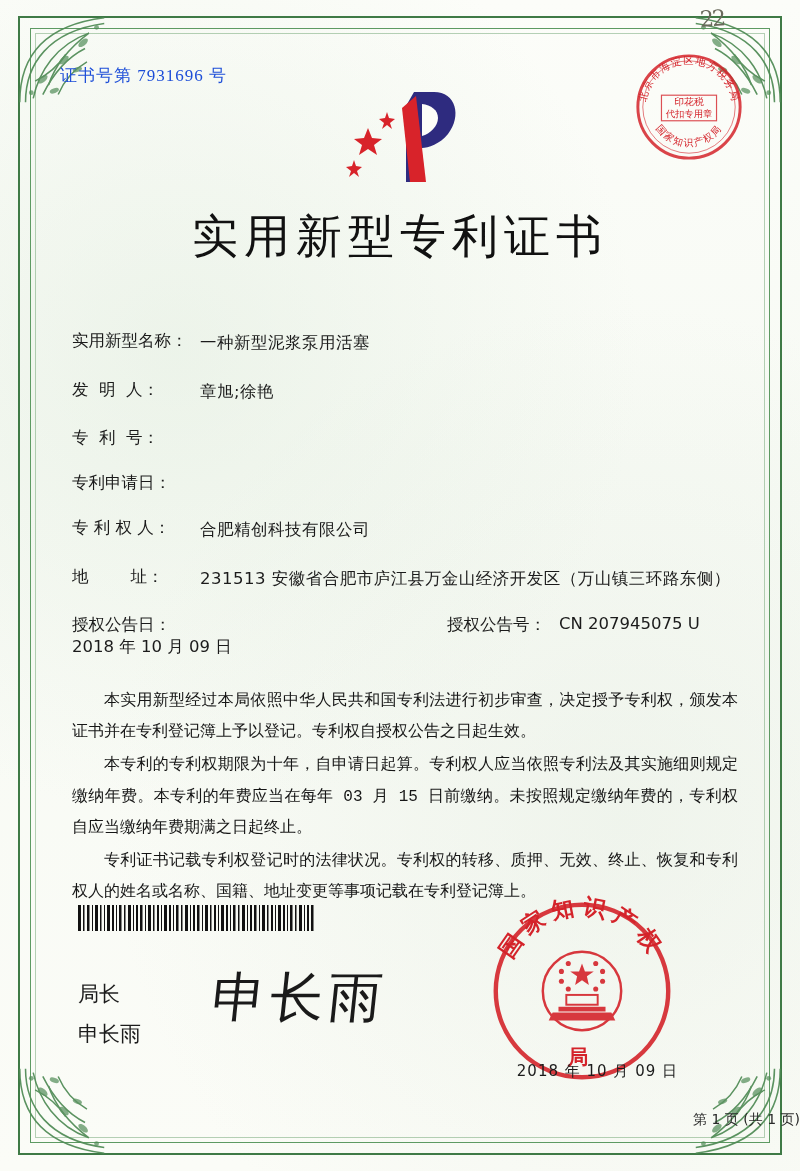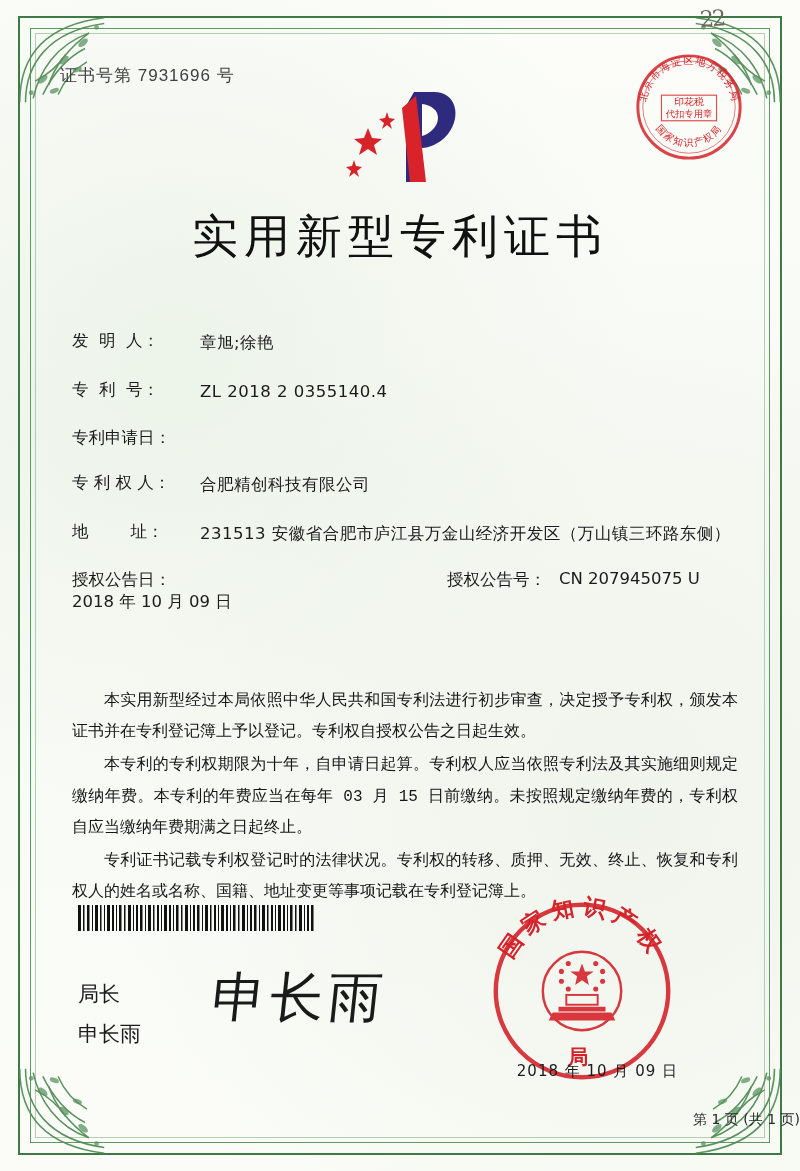--- a/index.html
+++ b/index.html
@@ -72,23 +72,23 @@
     font-size: 22px;
     color: #6a6a5c;
     transform: rotate(-4deg);
     letter-spacing: -2px;
   }
 
   .cert-no {
     position: absolute;
     left: 60px;
     top: 64px;
-    font-family: Liberation Sans, sans-serif;
+    font-family: Liberation Serif, serif;
     font-size: 17px;
-    color: #404040;
+    color: #1d4ed8;
     letter-spacing: 1px;
   }
 
   
   .logo {
     position: absolute;
     left: 330px;
     top: 82px;
     width: 150px;
     height: 110px;
@@ -362,26 +362,29 @@
       <rect x="32" y="48" width="56" height="26" fill="none" stroke="#d4232a" stroke-width="1.2" opacity="0.8"></rect>
       <text x="60" y="58" font-size="10" fill="#d4232a" text-anchor="middle" font-family="DejaVu Sans, sans-serif">印花税</text>
       <text x="60" y="70" font-size="9.5" fill="#d4232a" text-anchor="middle" font-family="DejaVu Sans, sans-serif">代扣专用章</text>
     </svg>
   </div>
 
   <div class="title">实用新型专利证书</div>
 
   <div class="fields">
     <div class="field">
+      <div class="lbl">实用新型名称：</div>
+      <div class="val">一种新型泥浆泵用活塞</div>
+    </div>
+    <div class="field">
       <div class="lbl">发  明  人：</div>
       <div class="val">章旭;徐艳</div>
     </div>
     <div class="field">
       <div class="lbl">专  利  号：</div>
-      <div class="val">ZL 2018 2 0355140.4</div>
     </div>
     <div class="field">
       <div class="lbl">专利申请日：</div>
     </div>
     <div class="field">
       <div class="lbl">专 利 权 人：</div>
       <div class="val">合肥精创科技有限公司</div>
     </div>
     <div class="field">
       <div class="lbl">地        址：</div>

